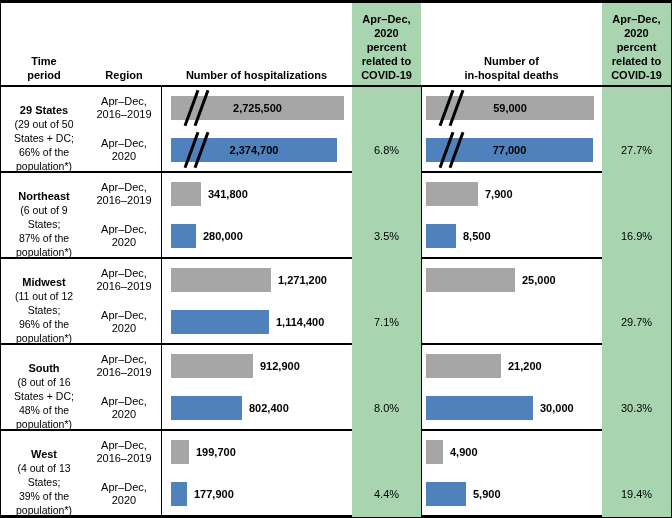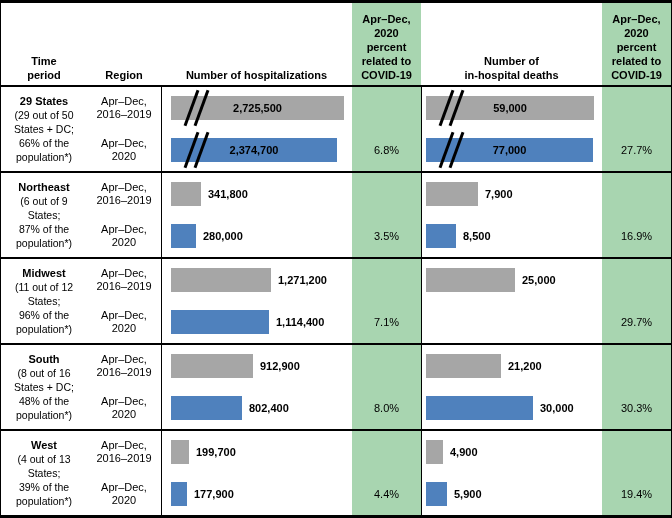--- a/index.html
+++ b/index.html
@@ -8,21 +8,21 @@
   .grid-cols{display:grid;grid-template-columns:86px 74px 191px 69px 181px 69px;}
   
   #header-row{height:82px;border-bottom:2px solid #000;}
   .h-cell{display:flex;align-items:flex-end;justify-content:center;text-align:center;
           font-weight:bold;font-size:11px;line-height:14px;padding-bottom:3px;white-space:pre-line;box-sizing:border-box;}
   .green{background:var(--highlight-column,#a8d5b0);}
   
   .row{height:84px;border-bottom:2px solid #000;}
   .row:last-child{border-bottom:none;}
   .cell{box-sizing:border-box;overflow:visible;}
-  .region-cell{text-align:center;padding-top:7px;}
+  .region-cell{text-align:center;padding-top:16px;}
   .region-name{font-weight:bold;font-size:11px;line-height:14px;}
   .region-note{font-size:10.5px;line-height:14px;white-space:pre-line;}
   .period-cell{display:flex;flex-direction:column;}
   .period{height:42px;display:flex;align-items:center;justify-content:center;text-align:center;
           font-size:11px;line-height:13px;white-space:pre-line;}
   .bar-cell{display:flex;flex-direction:column;border-left:1px solid #000;}
   .bar-cell.hosp{padding-left:9px;}
   .bar-cell.deaths{padding-left:4px;}
   .bar-half{height:42px;display:flex;align-items:center;position:relative;}
   .bar{height:24px;position:relative;}
@@ -300,21 +300,21 @@
       <div class="pct-val">4.4%</div>
     </div>
     <div class="cell bar-cell deaths">
       <div class="bar-half">
         <div class="bar baseline" style="width: 17px;">
 
           <span class="lbl">4,900</span>
         </div>
       </div>
       <div class="bar-half">
-        <div class="bar current" style="width: 21px;">
+        <div class="bar current" style="width: 40px;">
 
           <span class="lbl">5,900</span>
         </div>
       </div>
     </div>
     <div class="cell green pct-cell">
       <div class="pct-spacer"></div>
       <div class="pct-val">19.4%</div>
     </div>
   </div>

